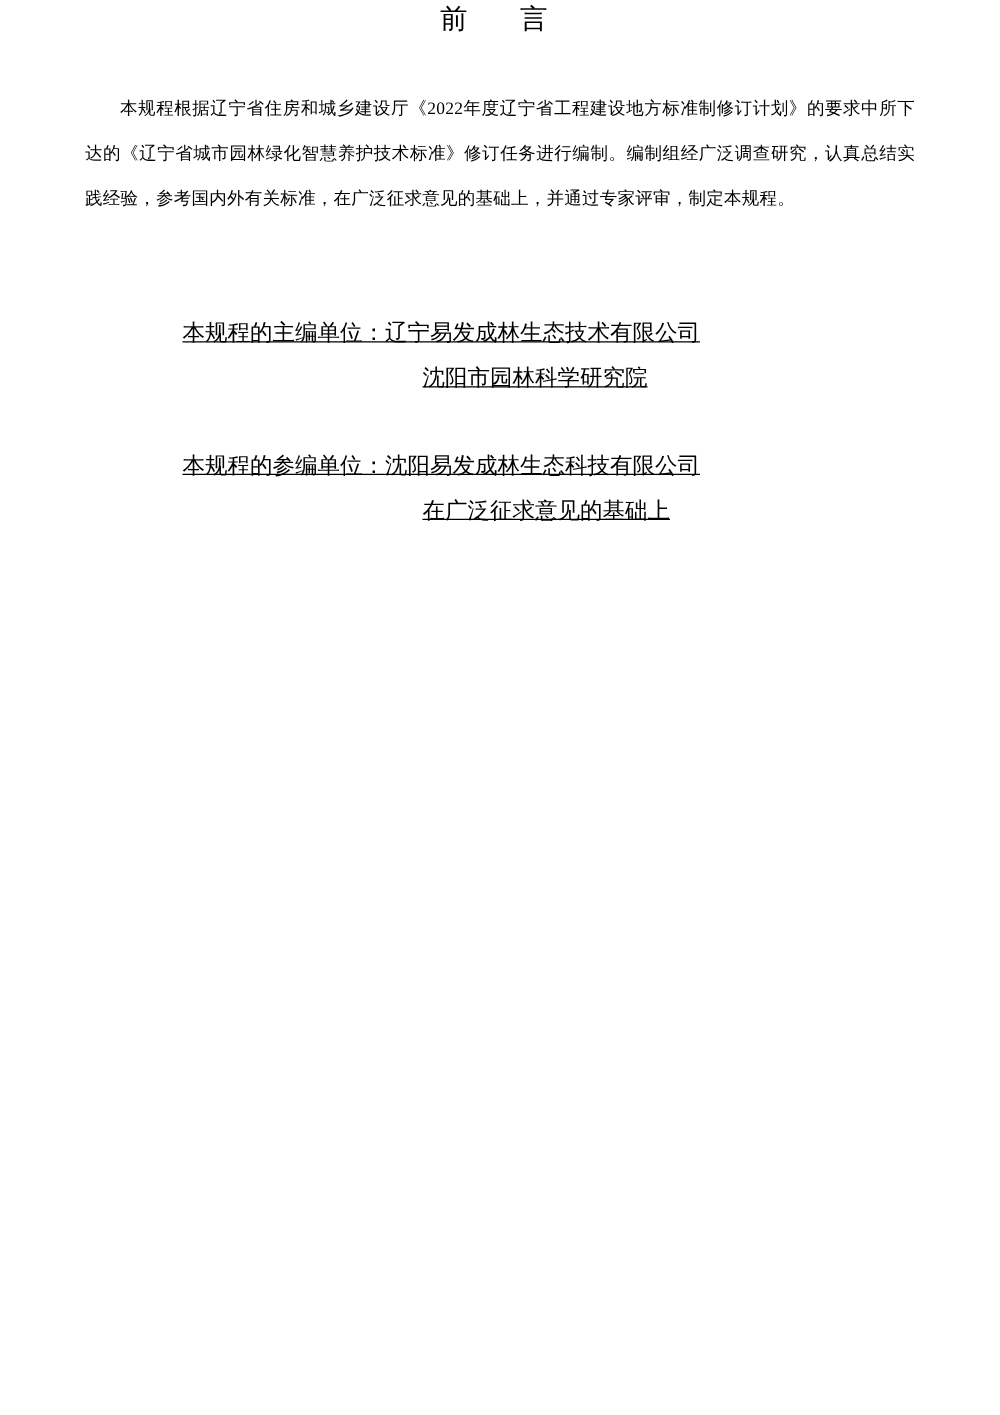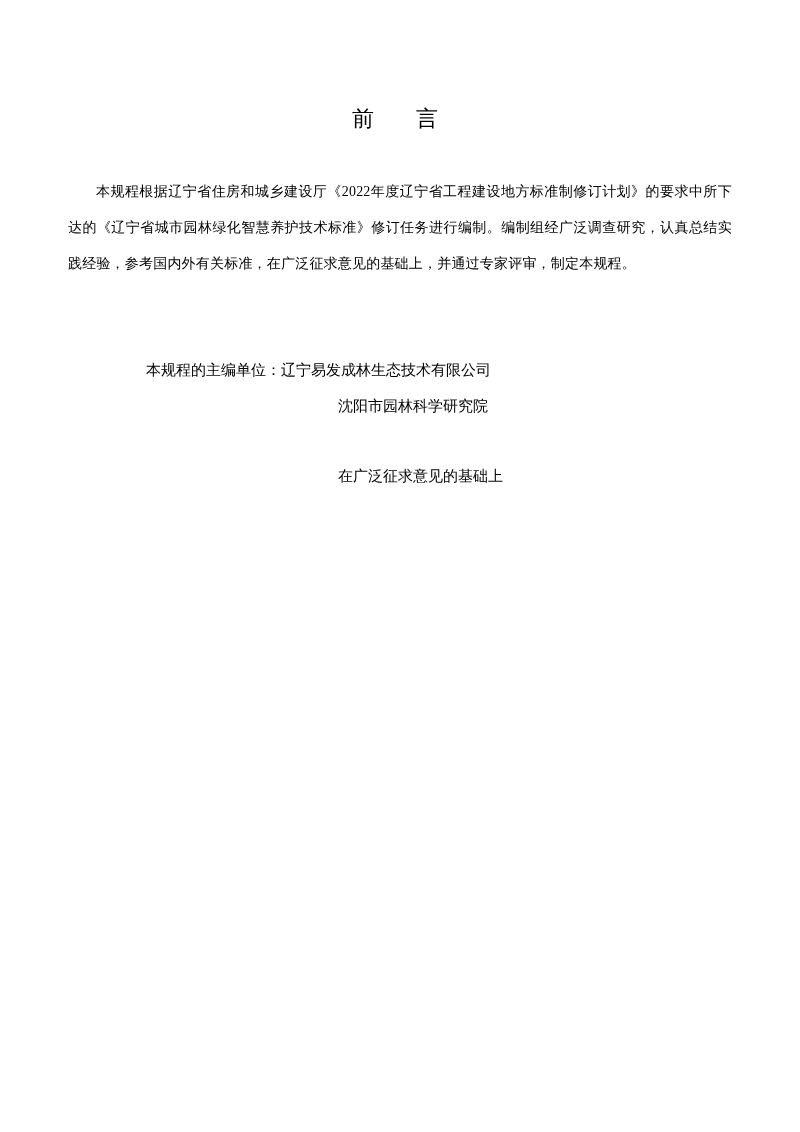--- a/index.html
+++ b/index.html
@@ -18,21 +18,20 @@
   .page {
     position: absolute;
     left: 0;
     top: 0;
     width: 800px;
     height: 1132px;
     box-sizing: border-box;
     padding: 0 68px;
   }
   .doc-title {
-    margin-top: 104px;
     text-align: center;
     font-size: 22px;
     letter-spacing: 10px;
     font-family: "Liberation Serif", "DejaVu Serif", serif;
     font-weight: normal;
   }
   .body-block {
     margin-top: 40px;
   }
   p.para {
@@ -44,23 +43,24 @@
     text-indent: 2em;
     letter-spacing: 0.2px;
   }
   .units-block {
     margin-top: 70px;
   }
   .unit-group {
     margin-bottom: 34px;
   }
   .unit-line {
-    font-size: 15px;
+    font-size: 18px;
     line-height: 36px;
     padding-left: 78px;
+    text-decoration: underline;
   }
   .unit-line.indented {
     padding-left: 270px;
   }
 </style>
 </head>
 <body>
 
 <div class="page">
 
@@ -75,20 +75,23 @@
     <div class="unit-group">
       <div class="unit-line">
         <span>本规程的主编单位：</span><span>辽宁易发成林生态技术有限公司</span>
       </div>
       <div class="unit-line indented">
         <span>沈阳市园林科学研究院</span>
       </div>
     </div>
 
     <div class="unit-group">
+      <div class="unit-line">
+        <span>本规程的参编单位：</span><span>沈阳易发成林生态科技有限公司</span>
+      </div>
       <div class="unit-line indented">
         <span>在广泛征求意见的基础上</span>
       </div>
     </div>
 
   </div>
 
 </div>
 
 </body></html>

